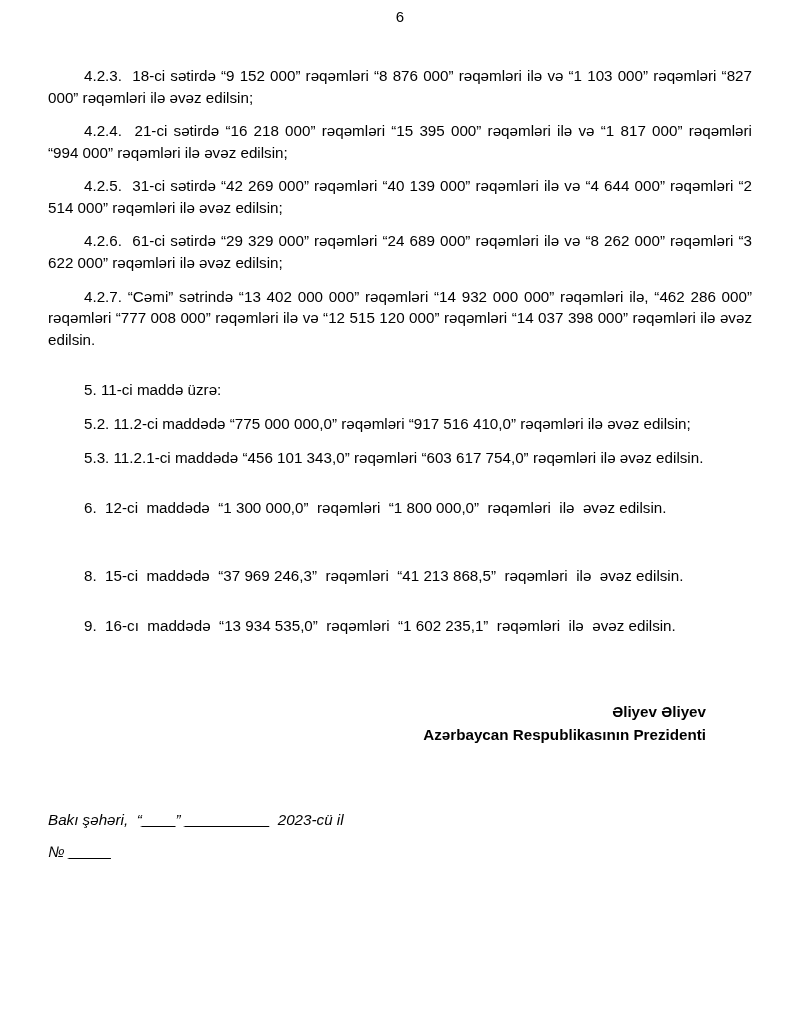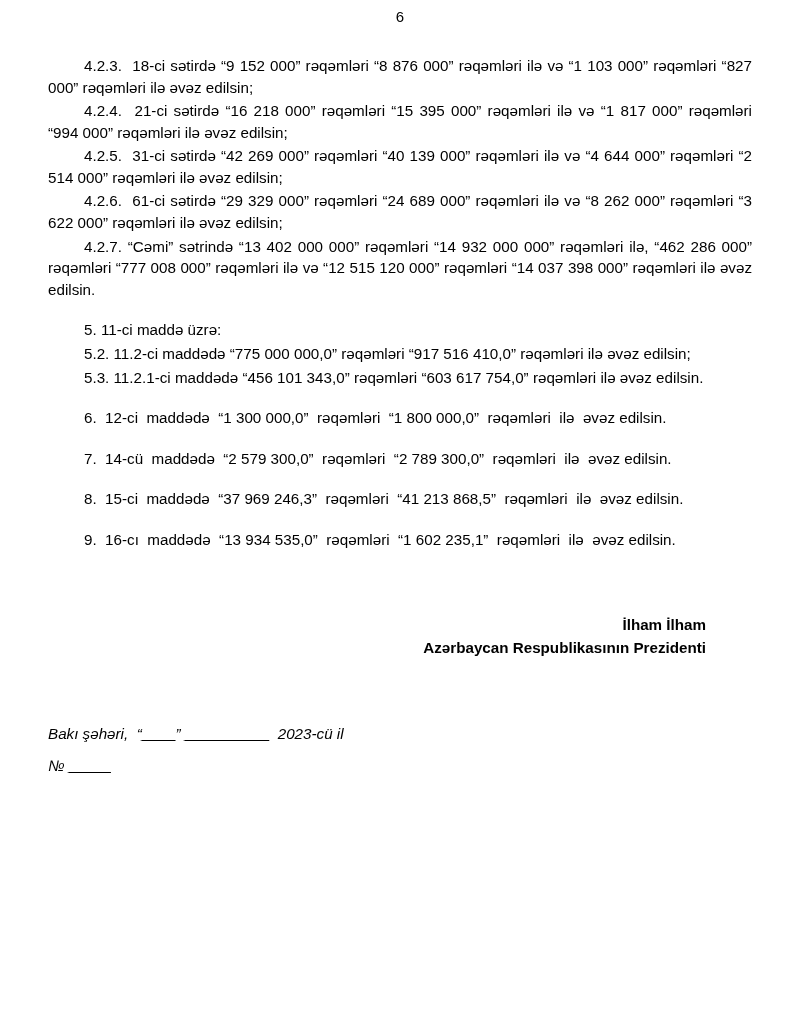--- a/index.html
+++ b/index.html
@@ -27,21 +27,21 @@
     font-size: 15px;
     padding-top: 8px;
     padding-bottom: 28px;
     letter-spacing: 0;
   }
   .para {
     font-size: 15.2px;
     line-height: 1.42;
     text-align: justify;
     text-justify: inter-word;
-    margin: 2px 0 0 0;
+    margin: 12px 0 0 0;
     white-space: pre-wrap;
   }
   .para.indent {
     text-indent: 36px;
   }
   .block-gap {
     height: 17px;
   }
   .signature {
     margin-top: 64px;
@@ -82,32 +82,31 @@
   <p class="para indent">5. 11-ci maddə üzrə:</p>
   <p class="para indent">5.2. 11.2-ci maddədə “775 000 000,0” rəqəmləri “917 516 410,0” rəqəmləri ilə əvəz edilsin;</p>
   <p class="para indent">5.3. 11.2.1-ci maddədə “456 101 343,0” rəqəmləri “603 617 754,0” rəqəmləri ilə əvəz edilsin.</p>
 
   <div class="block-gap"></div>
 
   <p class="para indent">6.  12-ci  maddədə  “1 300 000,0”  rəqəmləri  “1 800 000,0”  rəqəmləri  ilə  əvəz edilsin.</p>
 
   <div class="block-gap"></div>
 
-  <p class="para indent">7.  14-cü  maddədə  “2 579 300,0”  rəqəmləri  “2 789 300,0”  rəqəmləri  ilə  əvəz edilsin.</p>
 
   <div class="block-gap"></div>
 
   <p class="para indent">8.  15-ci  maddədə  “37 969 246,3”  rəqəmləri  “41 213 868,5”  rəqəmləri  ilə  əvəz edilsin.</p>
 
   <div class="block-gap"></div>
 
   <p class="para indent">9.  16-cı  maddədə  “13 934 535,0”  rəqəmləri  “1 602 235,1”  rəqəmləri  ilə  əvəz edilsin.</p>
 
   <div class="signature">
-    <div>İlham İlham</div>
+    <div>Əliyev Əliyev</div>
     <div>Azərbaycan Respublikasının Prezidenti</div>
   </div>
 
   <div class="footer">
     <div class="footer-line"><span>Bakı şəhəri,</span><span>  </span><span>“</span><span class="ul">____</span><span>” </span><span class="ul">__________</span><span>  </span><span>2023-cü il</span></div>
     <div class="footer-line"><span>№</span><span> </span><span class="ul">_____</span></div>
   </div>
 
 </div>
 

